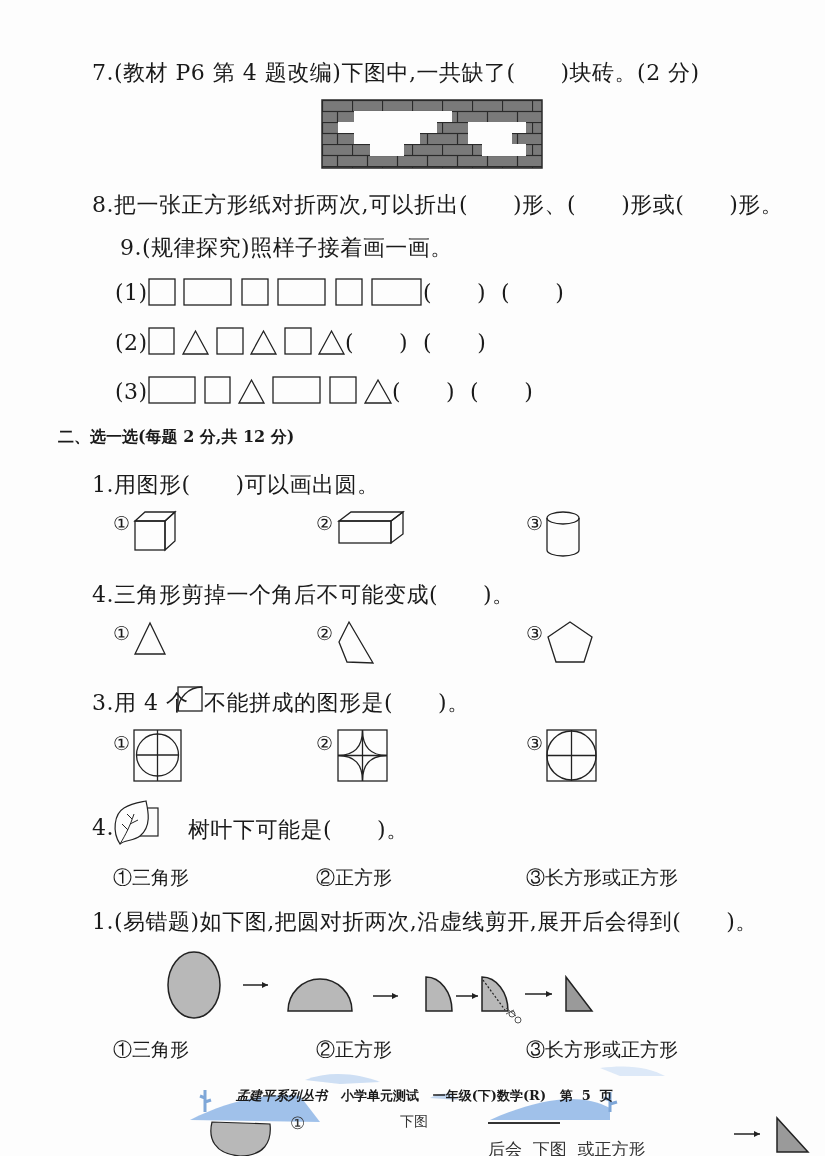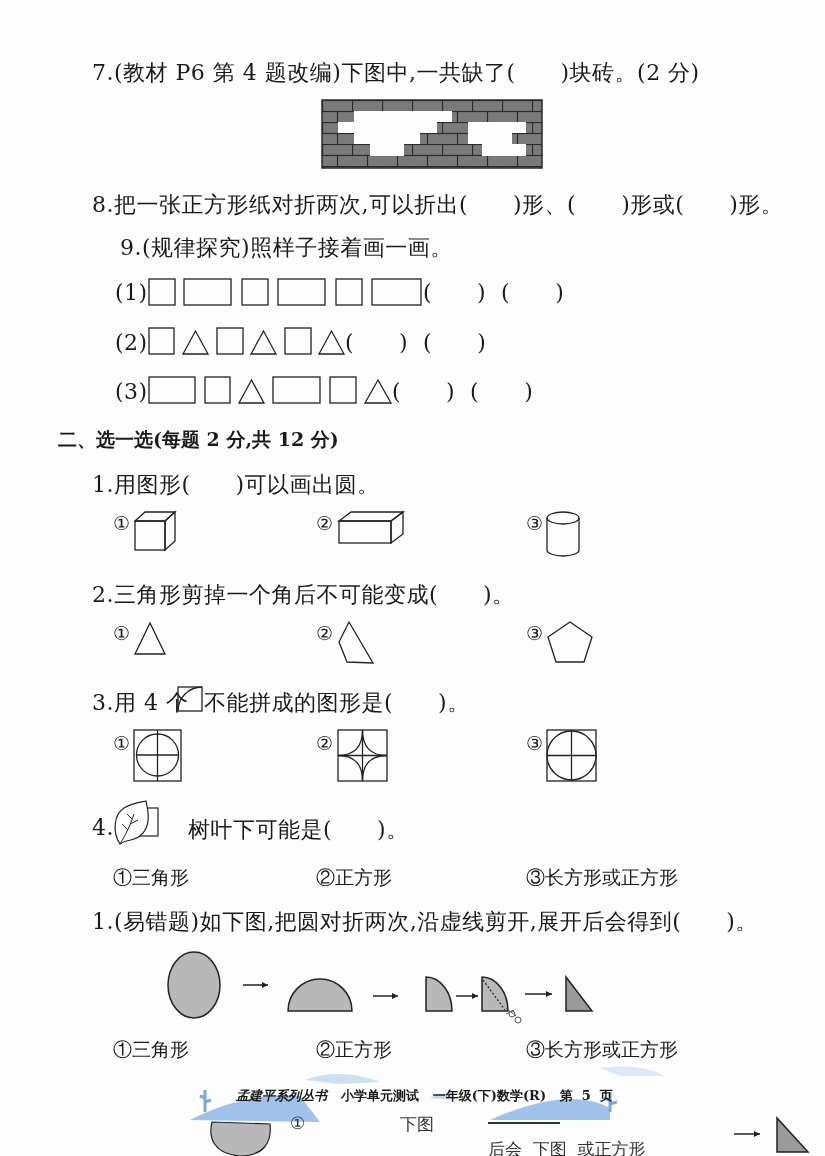--- a/index.html
+++ b/index.html
@@ -1,20 +1,20 @@
 <!DOCTYPE html>
 <html><head>
 <meta charset="utf-8">
 <style>
   * { box-sizing: border-box; margin: 0; padding: 0; }
   html, body { width: 825px; height: 1156px; overflow: hidden; background: #fdfdfd; }
   body { position: relative; font-family: "DejaVu Serif", "Liberation Serif", serif; color: #1a1a1a; }
   .abs { position: absolute; }
   .q { font-size: 22px; white-space: pre; letter-spacing: 0.5px; }
-  .sec { font-size: 19px; white-space: pre; font-weight: bold; }
+  .sec { font-size: 16px; white-space: pre; font-weight: bold; }
   .opt { font-size: 19px; white-space: pre; }
   svg { position: absolute; overflow: visible; }
   .footer { font-size: 13px; white-space: pre; font-weight: bold; }
 </style>
 </head>
 <body>
 
 <div class="abs q" style="left:92px;top:58px;">7.(教材 P6 第 4 题改编)下图中,一共缺了(      )块砖。(2 分)</div>
 
 <svg style="left:322px;top:100px;" width="220" height="68" viewBox="0 0 220 68">
@@ -87,21 +87,21 @@
   <polygon points="54,11 66,2 66,24 54,33" fill="none" stroke="#222" stroke-width="1.3"></polygon>
 </svg>
 <div class="abs opt" style="left:526px;top:512px;">③</div>
 <svg style="left:546px;top:510px;" width="36" height="50">
   <ellipse cx="17" cy="8" rx="16" ry="6" fill="none" stroke="#222" stroke-width="1.3"></ellipse>
   <line x1="1" y1="8" x2="1" y2="40" stroke="#222" stroke-width="1.3"></line>
   <line x1="33" y1="8" x2="33" y2="40" stroke="#222" stroke-width="1.3"></line>
   <path d="M1,40 A16,6 0 0 0 33,40" fill="none" stroke="#222" stroke-width="1.3"></path>
 </svg>
 
-<div class="abs q" style="left:92px;top:580px;">2.三角形剪掉一个角后不可能变成(      )。</div>
+<div class="abs q" style="left:92px;top:580px;">4.三角形剪掉一个角后不可能变成(      )。</div>
 <div class="abs opt" style="left:113px;top:622px;">①</div>
 <svg style="left:132px;top:620px;" width="36" height="36">
   <polygon points="3,34 33,34 18,3" fill="none" stroke="#222" stroke-width="1.3"></polygon>
 </svg>
 <div class="abs opt" style="left:316px;top:622px;">②</div>
 <svg style="left:336px;top:620px;" width="40" height="46">
   <polygon points="13,2 37,43 11,42 3,22" fill="none" stroke="#222" stroke-width="1.3"></polygon>
 </svg>
 <div class="abs opt" style="left:526px;top:622px;">③</div>
 <svg style="left:546px;top:620px;" width="48" height="44">
@@ -188,14 +188,14 @@
   <line x1="734" y1="72" x2="760" y2="72" stroke="#222" stroke-width="1.5"></line>
   <polygon points="760,72 754,69 754,75" fill="#222"></polygon>
   <polygon points="777,56 777,90 808,90" fill="#9a9a9a" stroke="#222" stroke-width="1.5"></polygon>
 </svg>
 
 <div class="abs footer" style="left:227px;top:1072px;">
   <span style="font-style:italic;margin-top:44px;">孟建平系列丛书</span><span style="display:inline-block;width:14px"></span><span>小学单元测试   一年级(下)数学(R)   第  5  页</span>
 </div>
 
 <div class="abs opt" style="left:290px;top:1113px;font-size:17px;color:#333;">①</div>
-<div class="abs opt" style="left:400px;top:1113px;font-size:17px;color:#333;">下图</div>
+<div class="abs opt" style="left:400px;top:1113px;font-size:14px;color:#333;">下图</div>
 <div class="abs opt" style="left:488px;top:1138px;font-size:17px;color:#333;">后会  下图  或正方形</div>
 
 </body></html>

